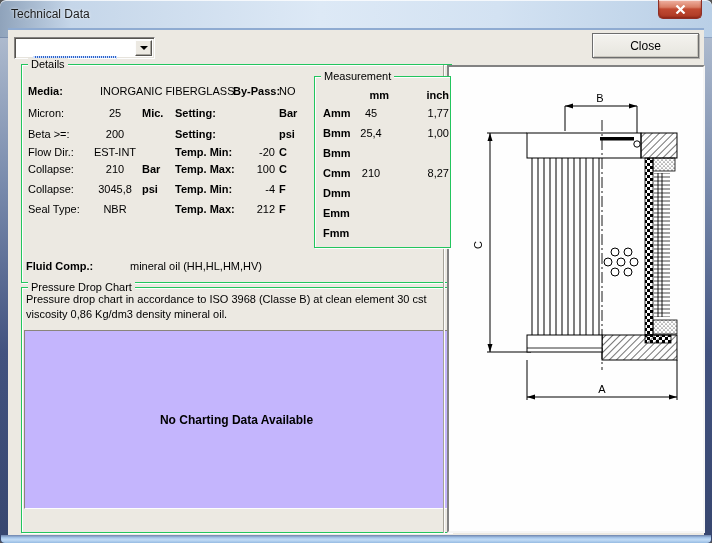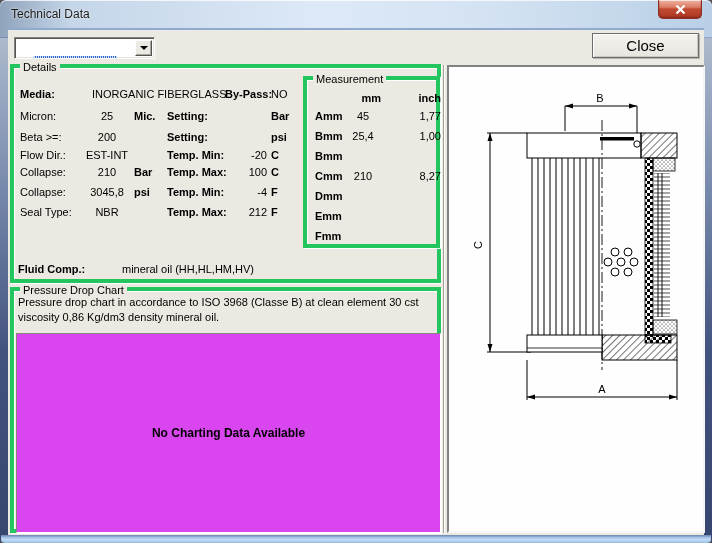--- a/index.html
+++ b/index.html
@@ -58,27 +58,28 @@
     box-shadow:inset -1px -1px 0 #a8a69f;
     display:flex; align-items:center; justify-content:center;
   }
   .arrow-down { width:0; height:0; border-left:4px solid transparent; border-right:4px solid transparent; border-top:4px solid #000; }
 
   .close-btn {
     position:absolute; left:584px; top:5px; width:107px; height:25px;
     background:linear-gradient(180deg,#f4f3ef 0%,#e7e5de 100%);
     border:1px solid #6d6d6d;
     box-shadow:inset 1px 1px 0 #fdfdfd, inset -1px -1px 0 #c9c6be, 1px 1px 0 rgba(80,80,80,.35);
-    font-family:"Liberation Sans", sans-serif; font-size:15px; text-align:center;
+    font-family:"Liberation Sans", sans-serif; font-size:12px; text-align:center;
   }
 
   
   .groupbox {
-    position:absolute; border:4px solid #22c55e;
+    position:absolute; border:1px solid #22c55e;
     box-shadow:inset 1px 1px 0 rgba(255,255,255,.95), 1px 1px 0 rgba(255,255,255,.95);
+    margin-left:11px;
   }
   .legend {
     position:absolute; top:-7px; left:6px; background:#ece9e2; padding:0 3px; line-height:13px;
   }
 
   .row { position:absolute; height:14px; line-height:14px; white-space:nowrap; }
   .fld { position:absolute; top:0; height:14px; line-height:14px; }
 
   
   .l-label { left:6px;  width:90px;  font-weight:normal; }
@@ -91,22 +92,22 @@
   
   .m-label { left:8px;  width:46px; font-weight:bold; }
   .m-mm    { left:28px; width:56px; text-align:center; }
   .m-inch  { left:90px; width:44px; text-align:right; }
   .m-h-mm  { left:28px; width:46px; text-align:right; font-weight:bold; }
   .m-h-inch{ left:90px; width:44px; text-align:right; font-weight:bold; }
 
   .measurebox { background:#ece9e2; z-index:3; }
 
   .chart-panel {
-    position:absolute; left:2px; top:42px; width:425px; height:200px;
-    background:#d946ef;
+    position:absolute; left:2px; top:42px; width:425px; height:179px;
+    background:#c4b5fd;
     border:1px solid; border-color:#8a857c #fdfdfd #fdfdfd #8a857c;
     display:flex; align-items:center; justify-content:center;
   }
   .no-data { font-weight:bold; font-size:12px; }
   .chart-desc { position:absolute; left:4px; top:4px; width:424px; line-height:15px; }
 
   .sep {
     position:absolute; left:435px; top:37px; width:2px; height:468px;
     border-left:1px solid #a5a298; border-right:1px solid #fdfdfd;
   }

